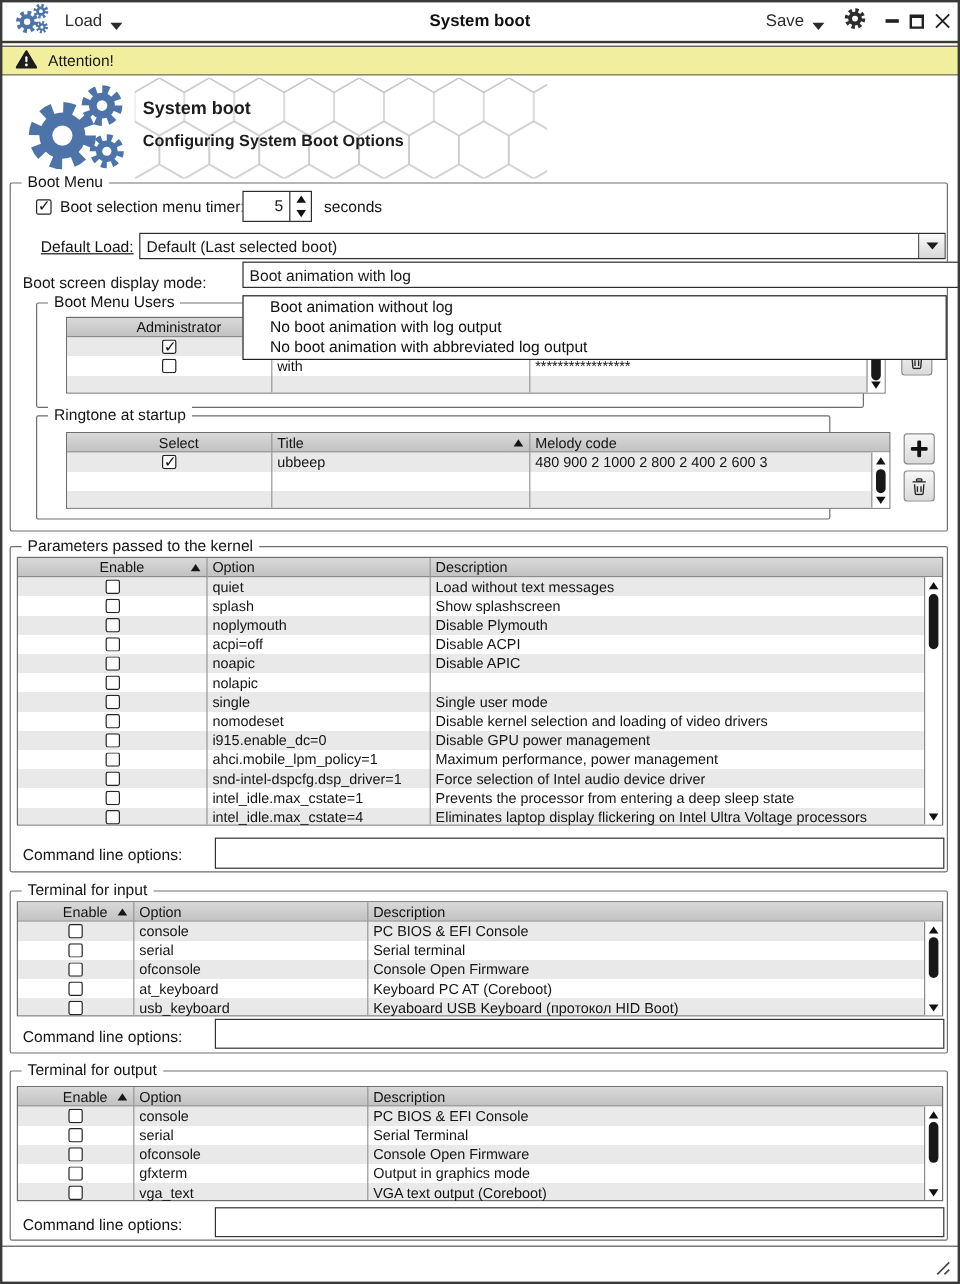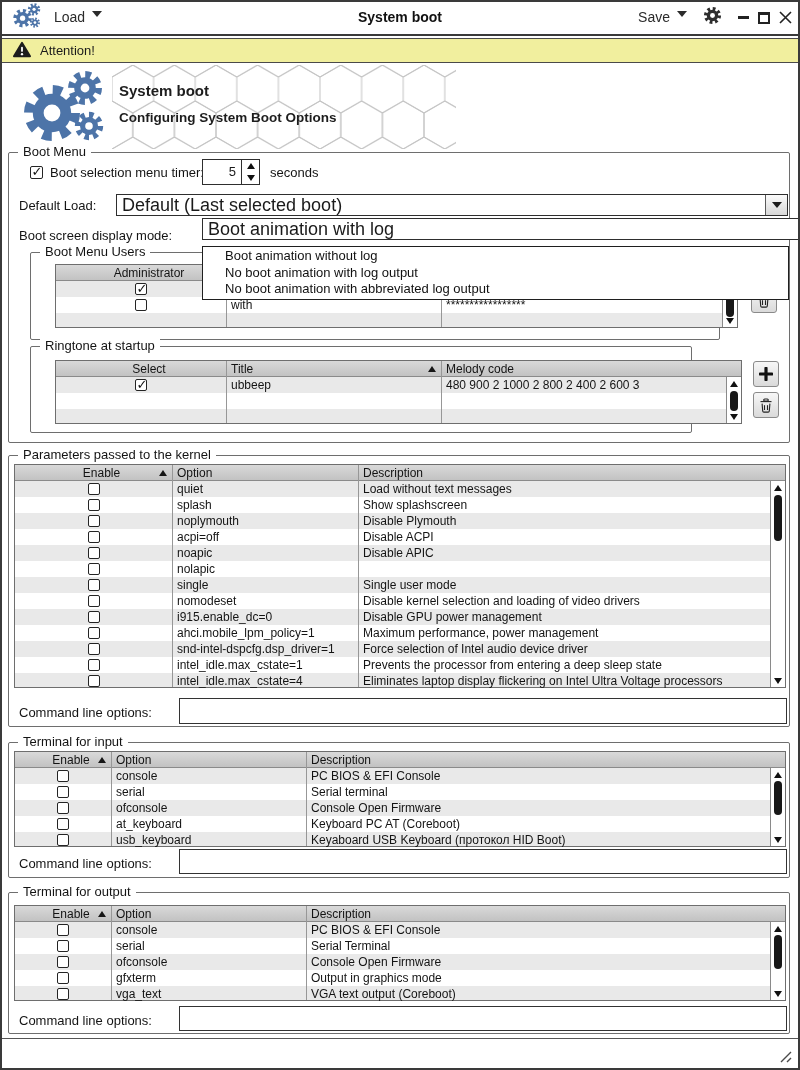--- a/index.html
+++ b/index.html
@@ -7,21 +7,21 @@
     width:800px;height:1070px;position:relative;background:#fff;
     font-family:"Liberation Sans","DejaVu Sans",sans-serif;font-size:13px;color:#1a1a1a;
     overflow:hidden;
   }
   .frame{position:absolute;inset:0;border:2px solid #3a3a3a;pointer-events:none;z-index:200;}
 
   
   .titlebar{position:absolute;left:0;top:0;right:0;height:36px;border-bottom:2px solid #3a3a3a;
     display:flex;align-items:center;background:#fff;box-sizing:border-box;}
   .tb-left{display:flex;align-items:center;gap:12px;padding-left:12px;}
-  .menu-btn{display:flex;align-items:flex-start;gap:7px;font-size:14px;color:#2b2b2b;cursor:default;}
+  .menu-btn{display:flex;align-items:flex-end;gap:7px;font-size:14px;color:#2b2b2b;cursor:default;}
   .caret{width:0;height:0;border-left:5px solid transparent;border-right:5px solid transparent;border-top:6px solid #2b2b2b;margin-top:2px;}
   .tb-title{position:absolute;left:200px;right:200px;text-align:center;font-weight:bold;font-size:14px;color:#111;}
   .tb-right{margin-left:auto;display:flex;align-items:center;gap:16px;padding-right:8px;}
   .win-controls{display:flex;align-items:flex-start;gap:9px;align-self:flex-start;margin-top:5px;}
   .ic-min{width:11px;height:3px;background:#222;margin-top:5px;}
   .ic-max{width:8px;height:7px;border:2px solid #222;border-top-width:3px;margin-top:1px;}
 
   
   .attention{position:absolute;left:0;top:38px;right:0;height:25px;background:#f1ef9e;
     border-top:1px solid #4a4a4a;border-bottom:1px solid #4a4a4a;box-sizing:border-box;
@@ -44,21 +44,21 @@
   .lbl{position:absolute;font-size:13px;white-space:nowrap;color:#141414;}
 
   .spinner{position:absolute;display:flex;border:1px solid #2e2e2e;background:#fff;box-sizing:border-box;}
   .spin-val{flex:1;text-align:right;padding:4px 5px 0 0;font-size:13px;}
   .spin-btns{width:17px;border-left:1px solid #2e2e2e;display:flex;flex-direction:column;}
   .spin-btns .sp{flex:1;display:flex;align-items:center;justify-content:center;}
   .tri-up-s{width:0;height:0;border-left:4px solid transparent;border-right:4px solid transparent;border-bottom:6px solid #111;}
   .tri-dn-s{width:0;height:0;border-left:4px solid transparent;border-right:4px solid transparent;border-top:6px solid #111;}
 
   .combo{position:absolute;height:22px;border:1px solid #2e2e2e;background:#fff;display:flex;align-items:stretch;box-sizing:border-box;}
-  .combo-text{flex:1;padding-left:5px;font-size:18px;white-space:nowrap;overflow:hidden;display:flex;align-items:center;}
+  .combo-text{flex:1;padding-left:5px;font-size:13px;white-space:nowrap;overflow:hidden;display:flex;align-items:center;}
   .combo-btn{width:21px;border-left:1px solid #5a5a5a;background:linear-gradient(#fbfbfb,#d7d7d7);display:flex;align-items:center;justify-content:center;}
   .tri-dn{width:0;height:0;border-left:5px solid transparent;border-right:5px solid transparent;border-top:6px solid #1c1c1c;}
 
   .dropdown{position:absolute;background:#fff;border:1px solid #1f1f1f;z-index:60;padding:1px 17px;box-sizing:border-box;}
   .dd-item{font-size:13px;line-height:16.5px;padding:0 5px;white-space:nowrap;color:#111;}
 
   
   .tbl{position:absolute;border:1px solid #6e6e6e;box-sizing:border-box;background:#fff;}
   .thead{position:absolute;left:0;top:0;right:0;height:16px;background:linear-gradient(#d9d9d9,#c2c2c2);
     border-bottom:1px solid #8a8a8a;display:grid;box-sizing:border-box;z-index:2;}
@@ -197,21 +197,21 @@
       <div class="sp">
           <span class="tri-up-s"></span>
         </div>
       <div class="sp">
           <span class="tri-dn-s"></span>
         </div>
     </div>
   </div>
   <span class="lbl" style="left:261px;top:12px;">seconds</span>
 
-  <span class="lbl" style="left:10px;top:45px;">Default Load:</span>
+  <span class="lbl" style="left:25px;top:45px;text-decoration:underline;">Default Load:</span>
   <div class="combo" style="left:107px;top:41px;width:672px;">
     <div class="combo-text">Default (Last selected boot)</div>
     <div class="combo-btn">
         <span class="tri-dn"></span>
       </div>
   </div>
 
   <span class="lbl" style="left:10px;top:75px;">Boot screen display mode:</span>
   <div class="combo" style="left:193px;top:65px;width:652px;">
     <div class="combo-text">Boot animation with log</div>

